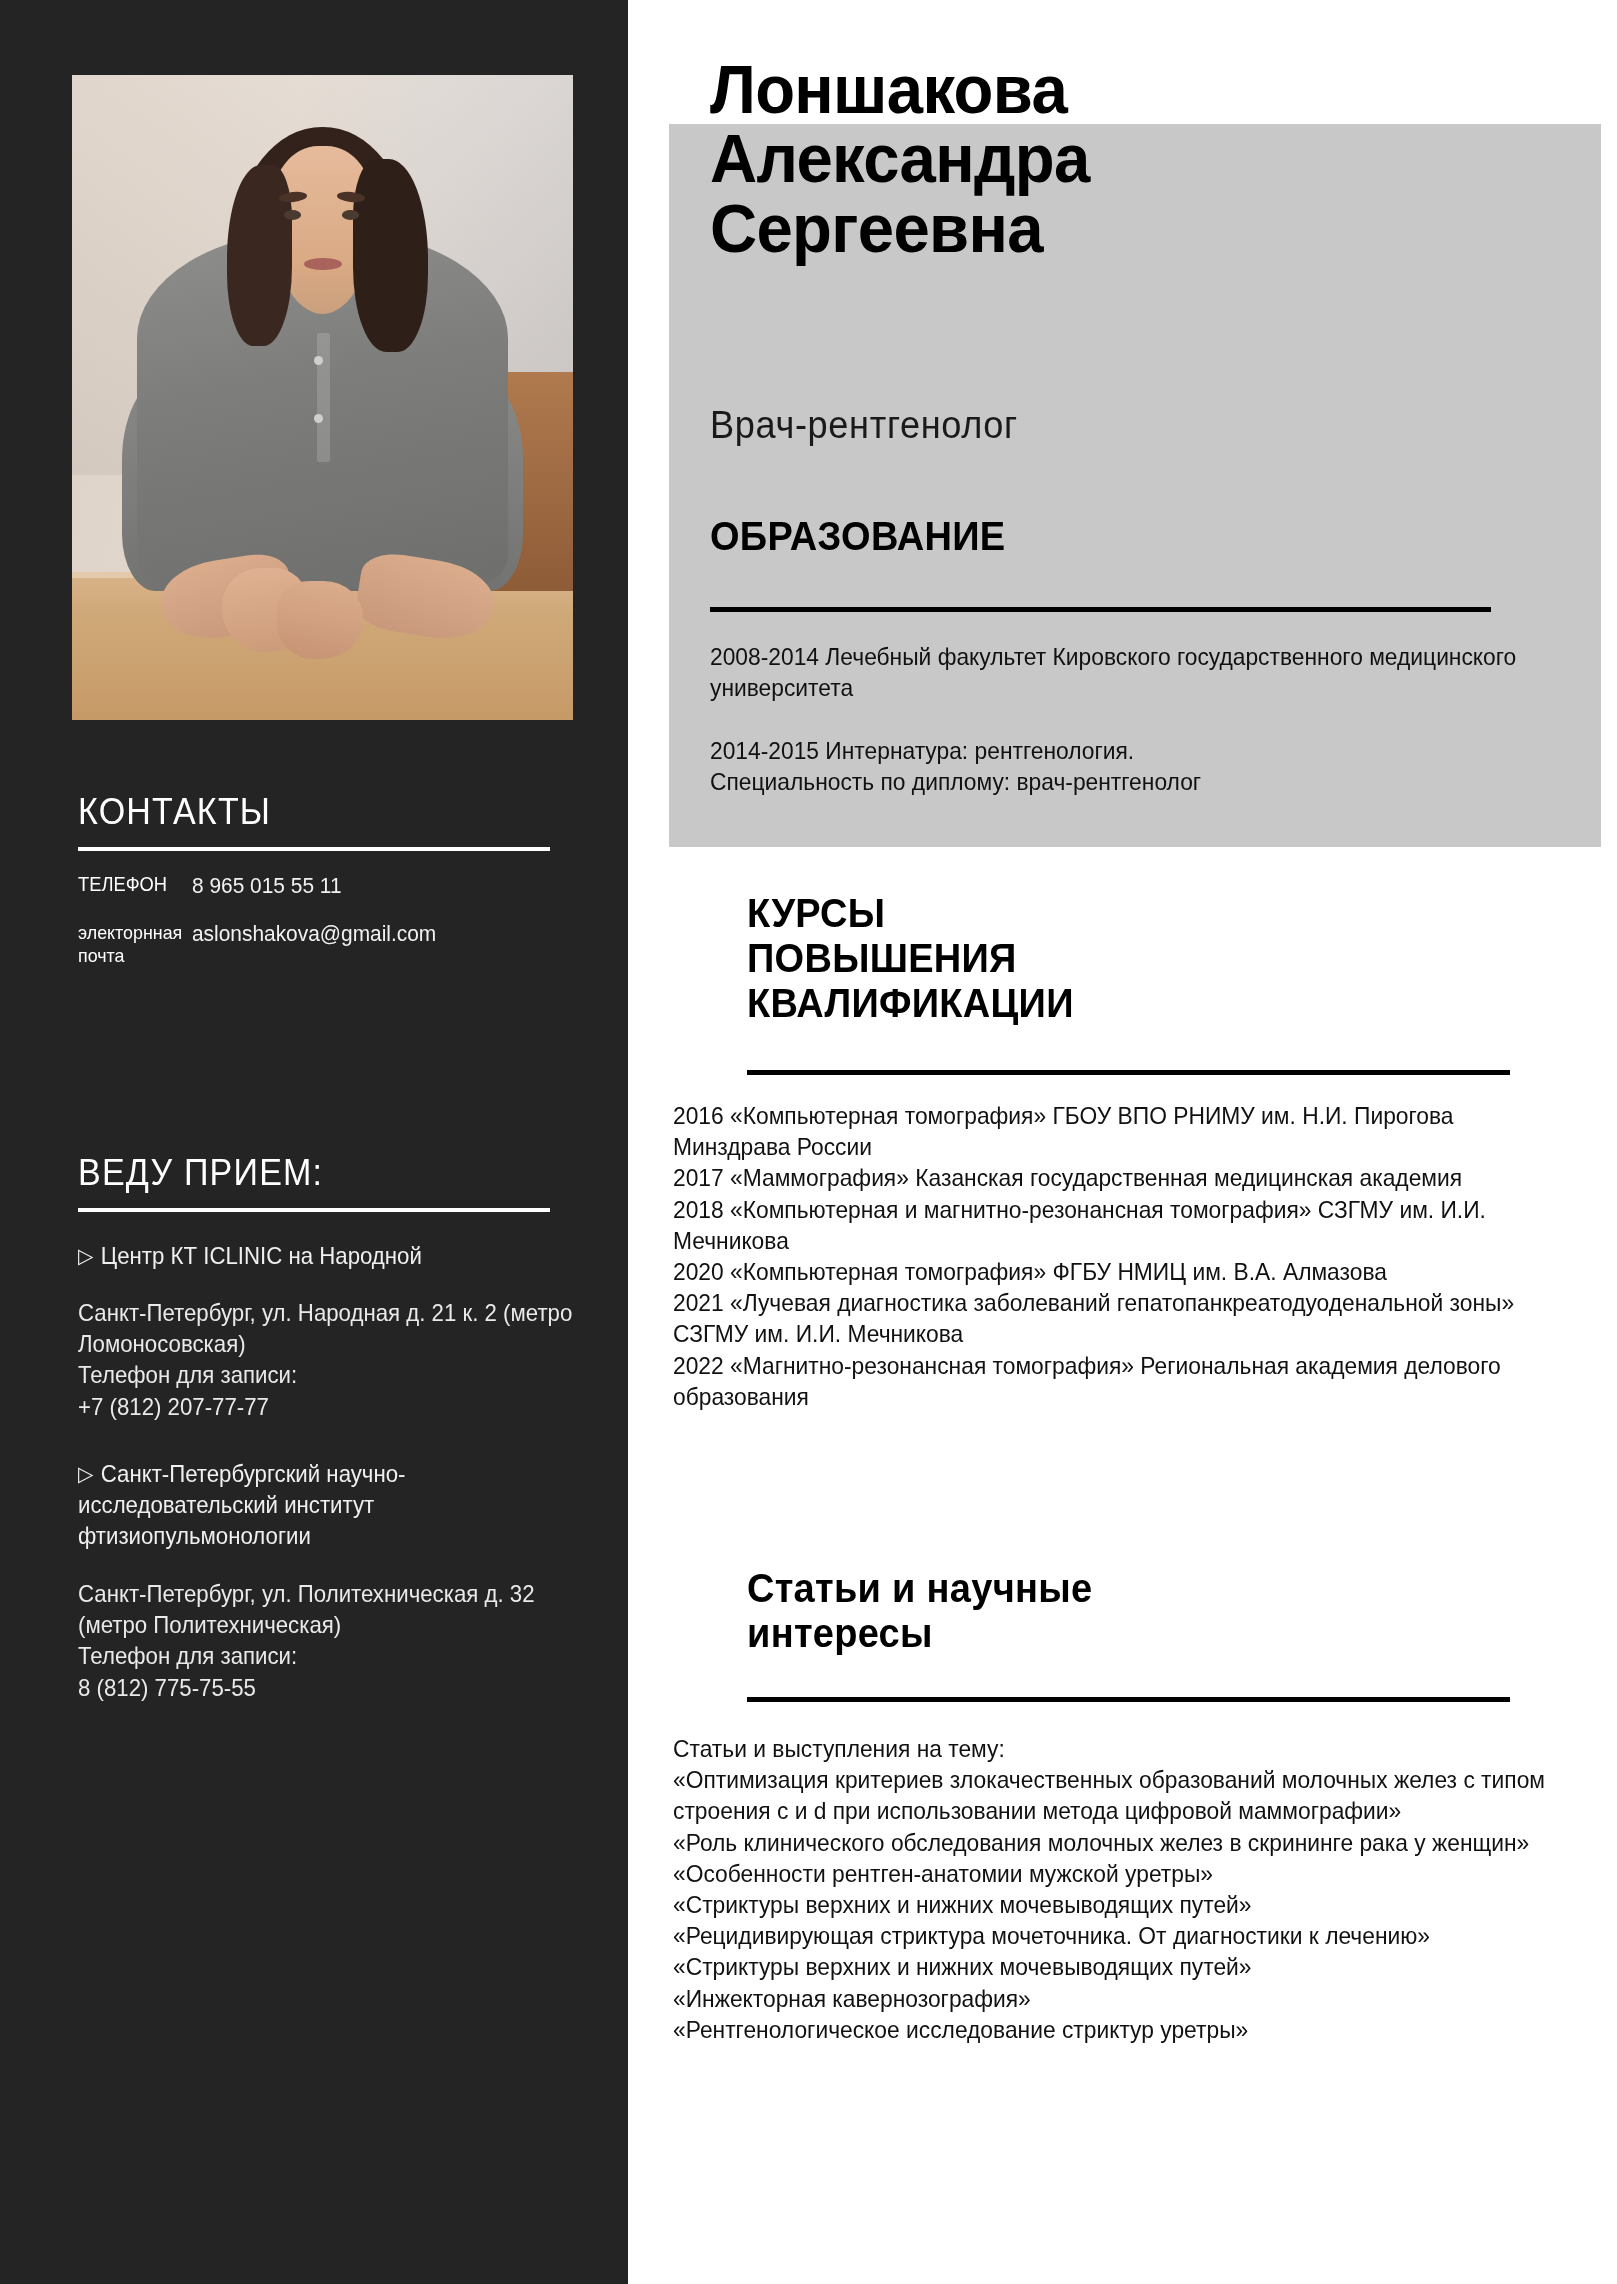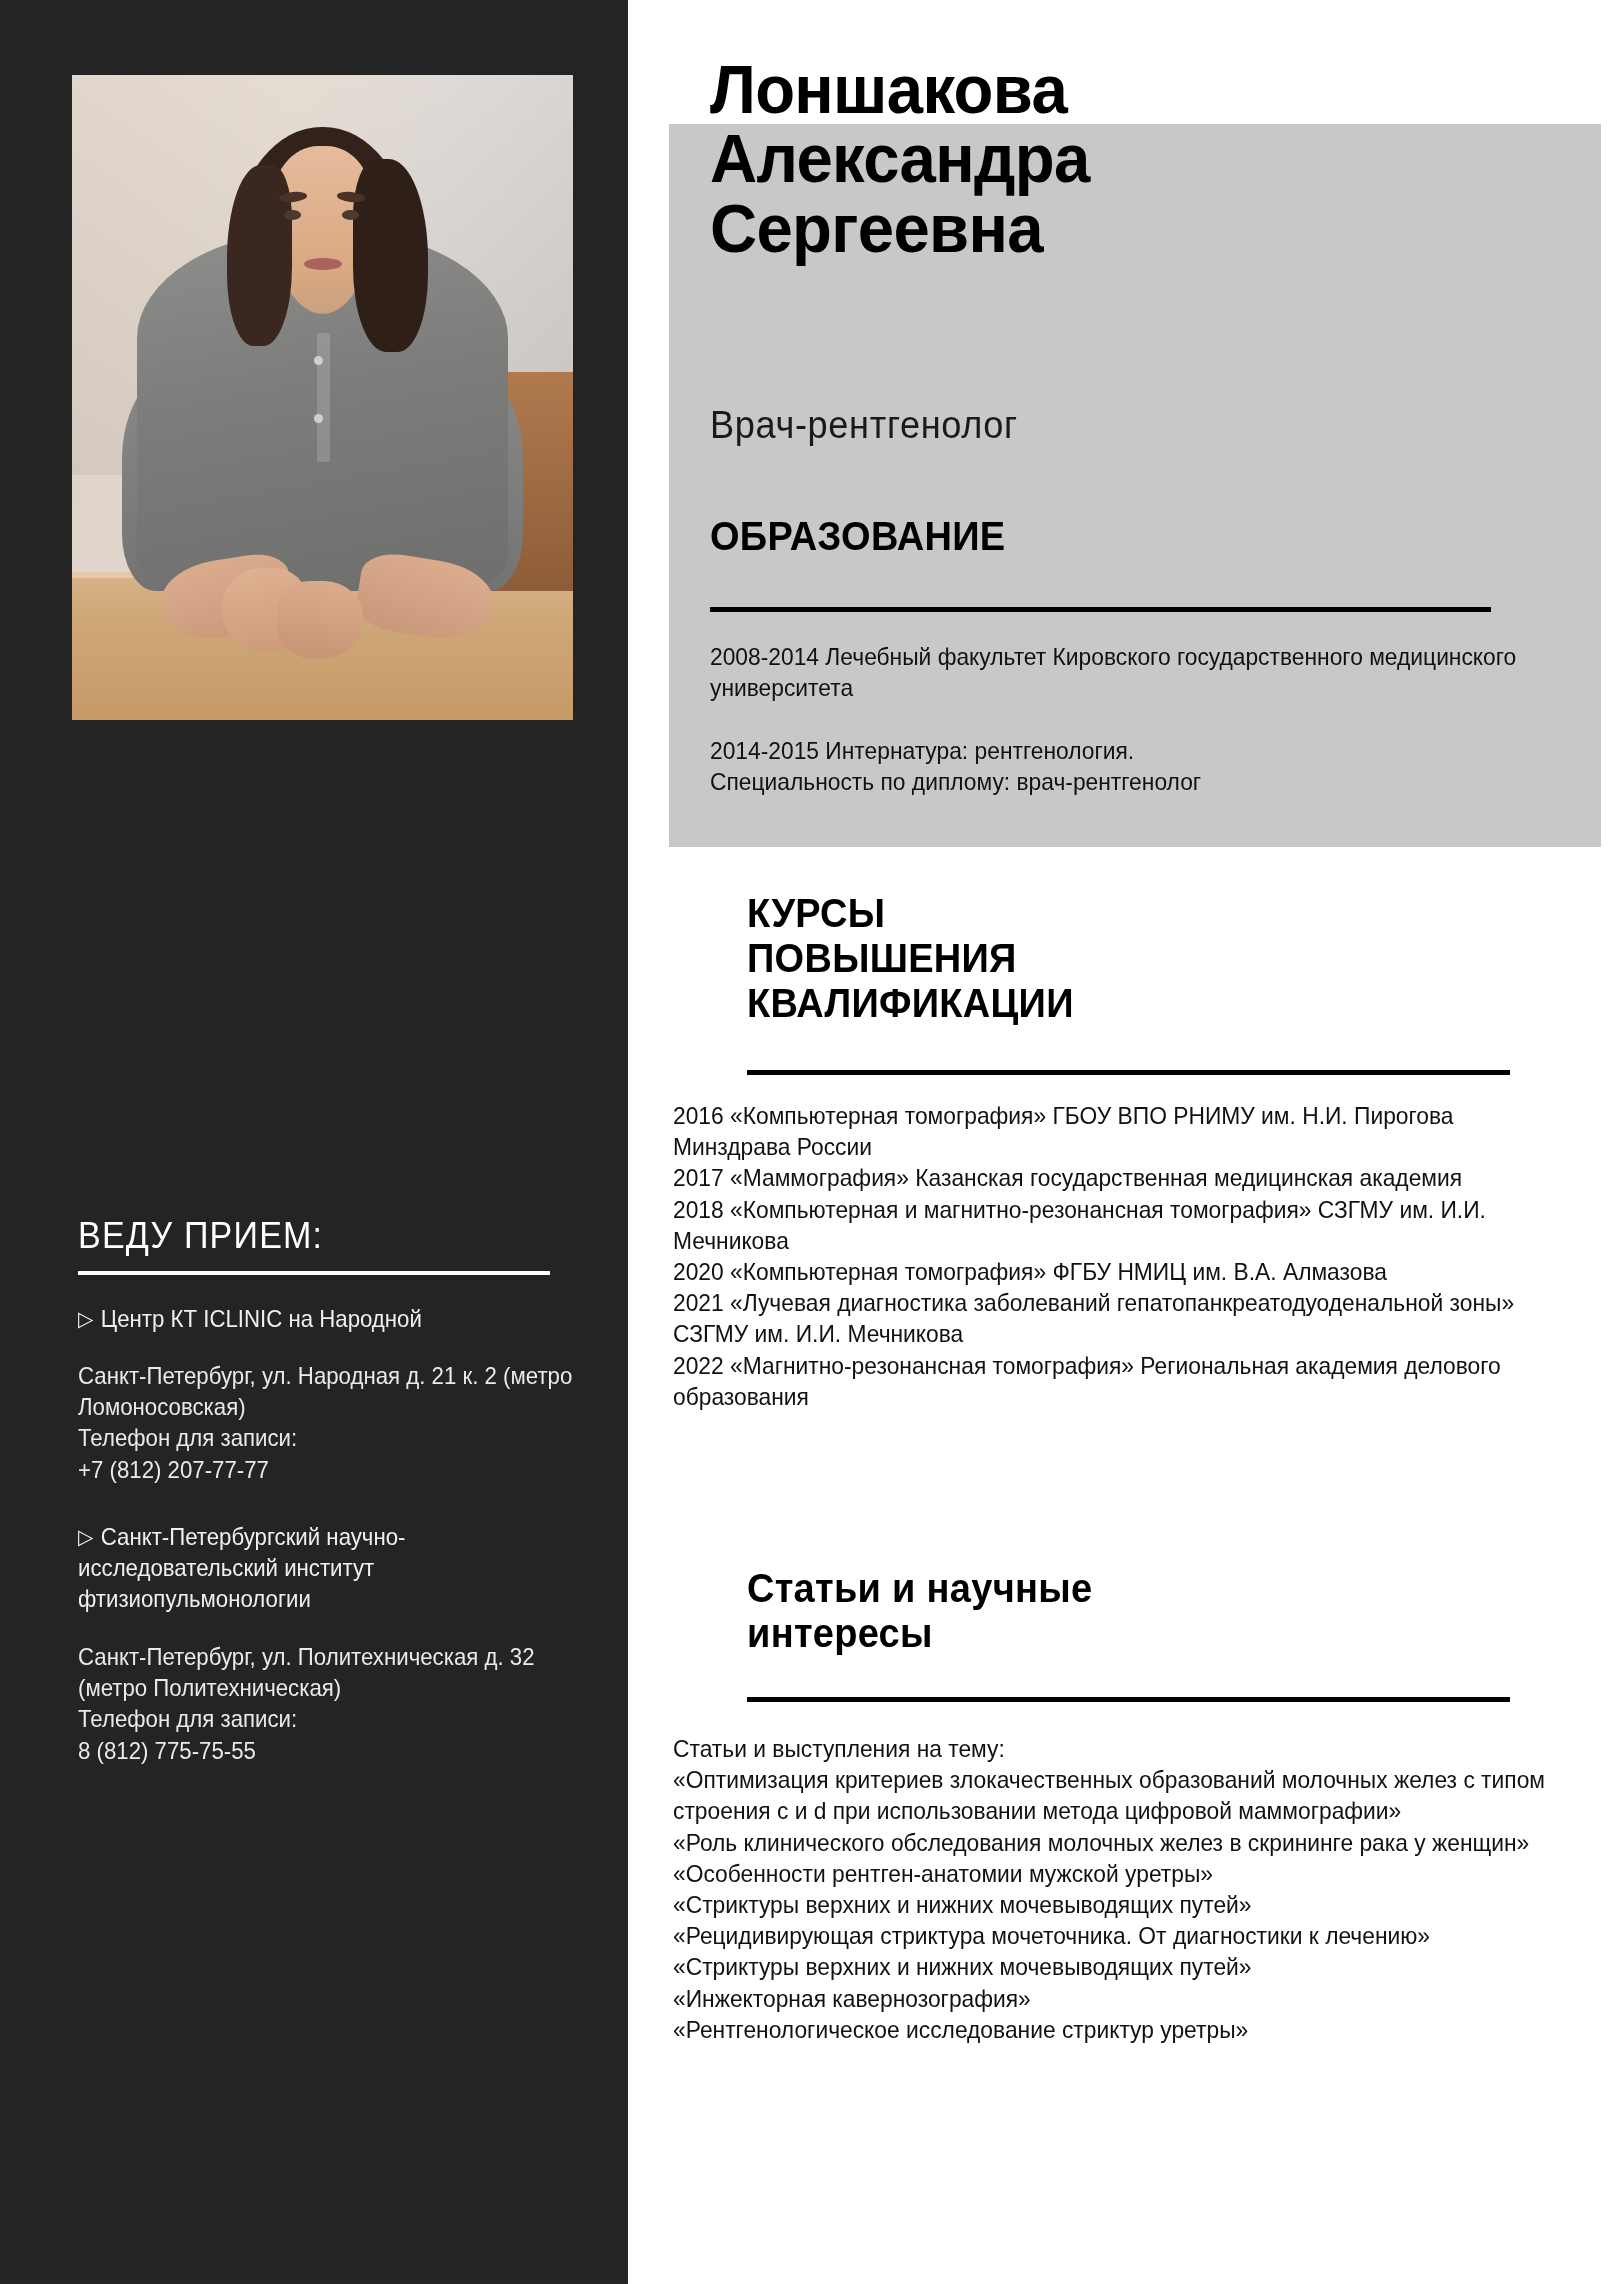--- a/index.html
+++ b/index.html
@@ -179,22 +179,37 @@
     <div class="ph-browR"></div>
     <div class="ph-eyeL"></div>
     <div class="ph-eyeR"></div>
     <div class="ph-lip"></div>
     <div class="ph-forearmL"></div>
     <div class="ph-forearmR"></div>
     <div class="ph-handL"></div>
     <div class="ph-handR"></div>
   </div>
 
-
-  <div class="sb-block" style="top:1215px;">
+  <div class="sb-block" style="top:791px;">
+    <div class="sb-heading">КОНТАКТЫ</div>
+    <div class="sb-rule"></div>
+
+    <div class="kv">
+      <div class="k">ТЕЛЕФОН</div>
+      <div class="v">8 965 015 55 11</div>
+    </div>
+
+    <div class="kv">
+      <div class="k lower" style="white-space:pre-line;">электорнная
+почта</div>
+      <div class="v">aslonshakova@gmail.com</div>
+    </div>
+  </div>
+
+  <div class="sb-block" style="top:1152px;">
     <div class="sb-heading">ВЕДУ ПРИЕМ:</div>
     <div class="sb-rule"></div>
 
     <div class="clinic">
       <span class="tri">▷</span><span>Центр КТ ICLINIC на Народной</span>
     </div>
     <div class="addr">Санкт-Петербург, ул. Народная д. 21 к. 2 (метро Ломоносовская)
 Телефон для записи:
 +7 (812) 207-77-77</div>
 

